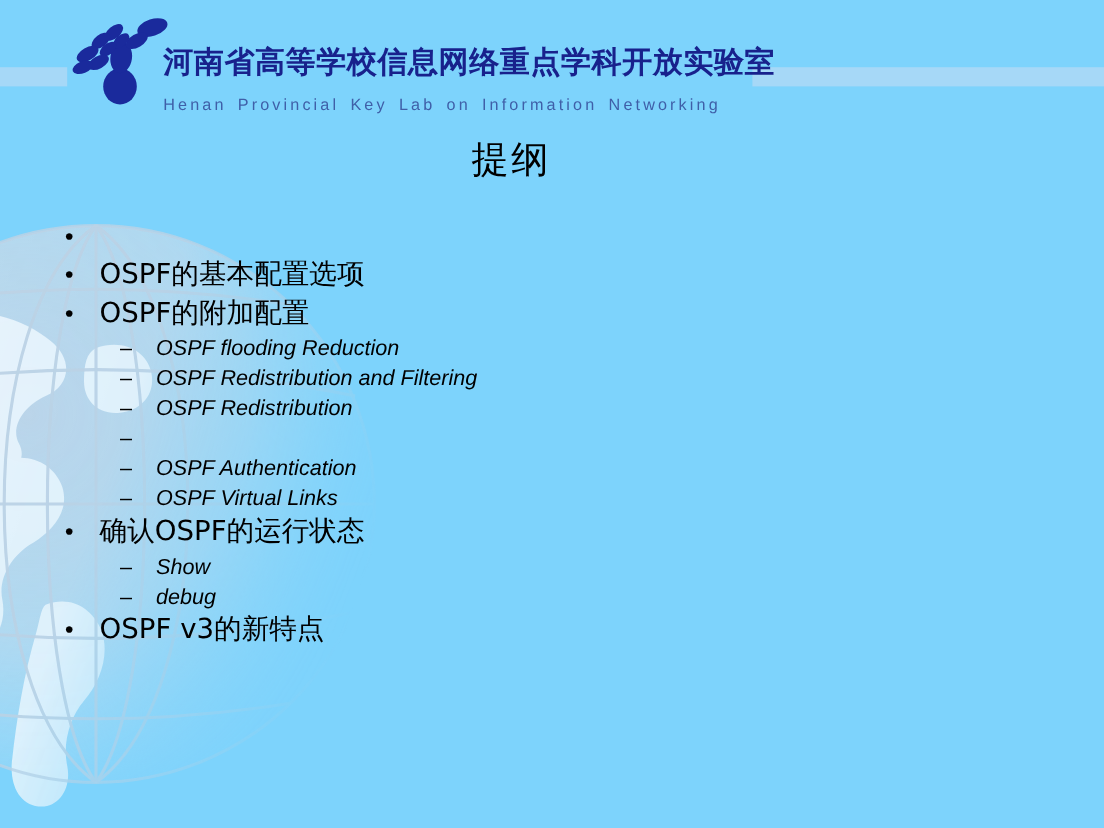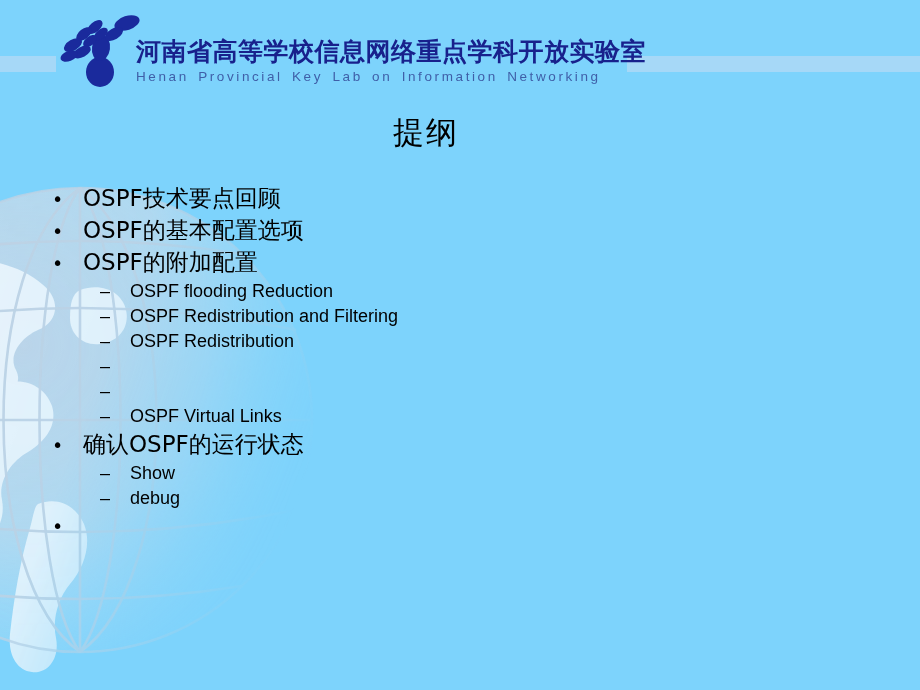--- a/index.html
+++ b/index.html
@@ -75,21 +75,21 @@
     letter-spacing: 0.5px;
     line-height: 1.08;
     white-space: nowrap;
   }
   #lab-name-en {
     font-family: "Liberation Sans", "DejaVu Sans", sans-serif;
     font-size: 13.5px;
     color: #3f5fa8;
     letter-spacing: 2.6px;
     word-spacing: 3px;
-    margin-top: 4px;
+    margin-top: 15px;
     white-space: nowrap;
   }
 
   
   #slide-title {
     position: absolute;
     left: 0;
     top: 112px;
     width: 852px;
     text-align: center;
@@ -137,21 +137,21 @@
     line-height: 25px;
     font-family: "Liberation Sans", "DejaVu Sans", sans-serif;
   }
   .l2-marker {
     width: 30px;
     flex: 0 0 30px;
     font-size: 18px;
     line-height: 25px;
     color: #000000;
   }
-  .l2-text { white-space: nowrap; }
+  .l2-text { white-space: nowrap; font-style: italic; }
 </style>
 </head>
 <body>
 
 <div id="slide">
 
   <div id="globe-watermark">
     <svg viewBox="0 0 520 520" xmlns="http://www.w3.org/2000/svg">
       <defs>
         <radialGradient id="globeFade" cx="38%" cy="34%" r="72%">
@@ -245,21 +245,20 @@
       <div id="lab-name-cn">河南省高等学校信息网络重点学科开放实验室</div>
       <div id="lab-name-en">Henan  Provincial  Key  Lab  on  Information  Networking</div>
     </div>
   </div>
 
   <div id="slide-title">提纲</div>
 
   <div id="outline">
       <div class="l1-item">
         <span class="l1-marker">•</span>
-        <span class="l1-text">OSPF技术要点回顾</span>
       </div>
       <div class="l1-item">
         <span class="l1-marker">•</span>
         <span class="l1-text">OSPF的基本配置选项</span>
       </div>
       <div class="l1-item">
         <span class="l1-marker">•</span>
         <span class="l1-text">OSPF的附加配置</span>
       </div>
       <div class="l2-item">
@@ -272,35 +271,37 @@
       </div>
       <div class="l2-item">
         <span class="l2-marker">–</span>
         <span class="l2-text">OSPF Redistribution</span>
       </div>
       <div class="l2-item">
         <span class="l2-marker">–</span>
       </div>
       <div class="l2-item">
         <span class="l2-marker">–</span>
+        <span class="l2-text">OSPF Authentication</span>
       </div>
       <div class="l2-item">
         <span class="l2-marker">–</span>
         <span class="l2-text">OSPF Virtual Links</span>
       </div>
       <div class="l1-item">
         <span class="l1-marker">•</span>
         <span class="l1-text">确认OSPF的运行状态</span>
       </div>
       <div class="l2-item">
         <span class="l2-marker">–</span>
         <span class="l2-text">Show</span>
       </div>
       <div class="l2-item">
         <span class="l2-marker">–</span>
         <span class="l2-text">debug</span>
       </div>
       <div class="l1-item">
         <span class="l1-marker">•</span>
+        <span class="l1-text">OSPF v3的新特点</span>
       </div>
     </div>
 
 </div>
 
 </body></html>

